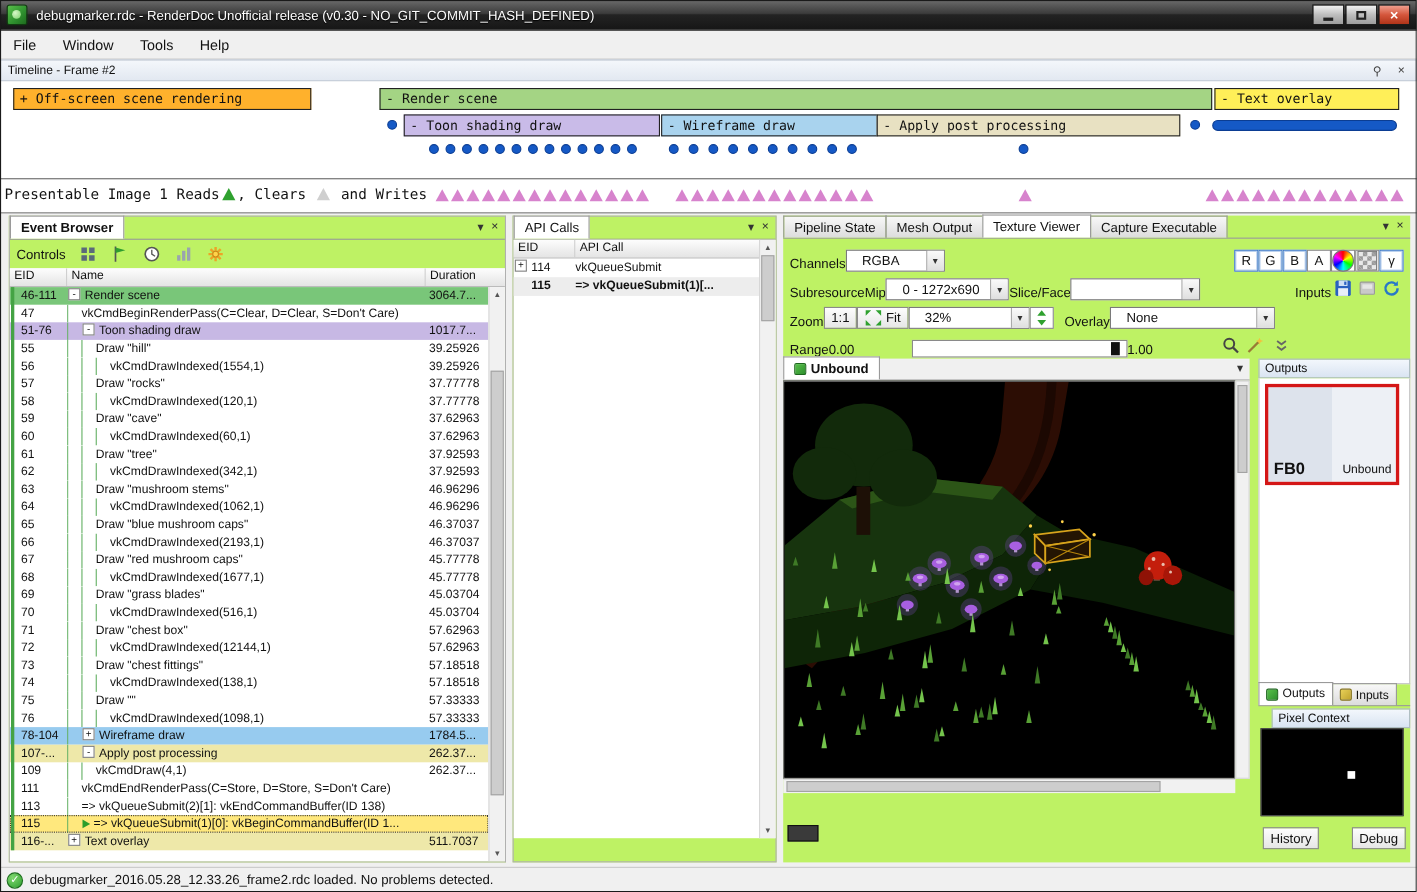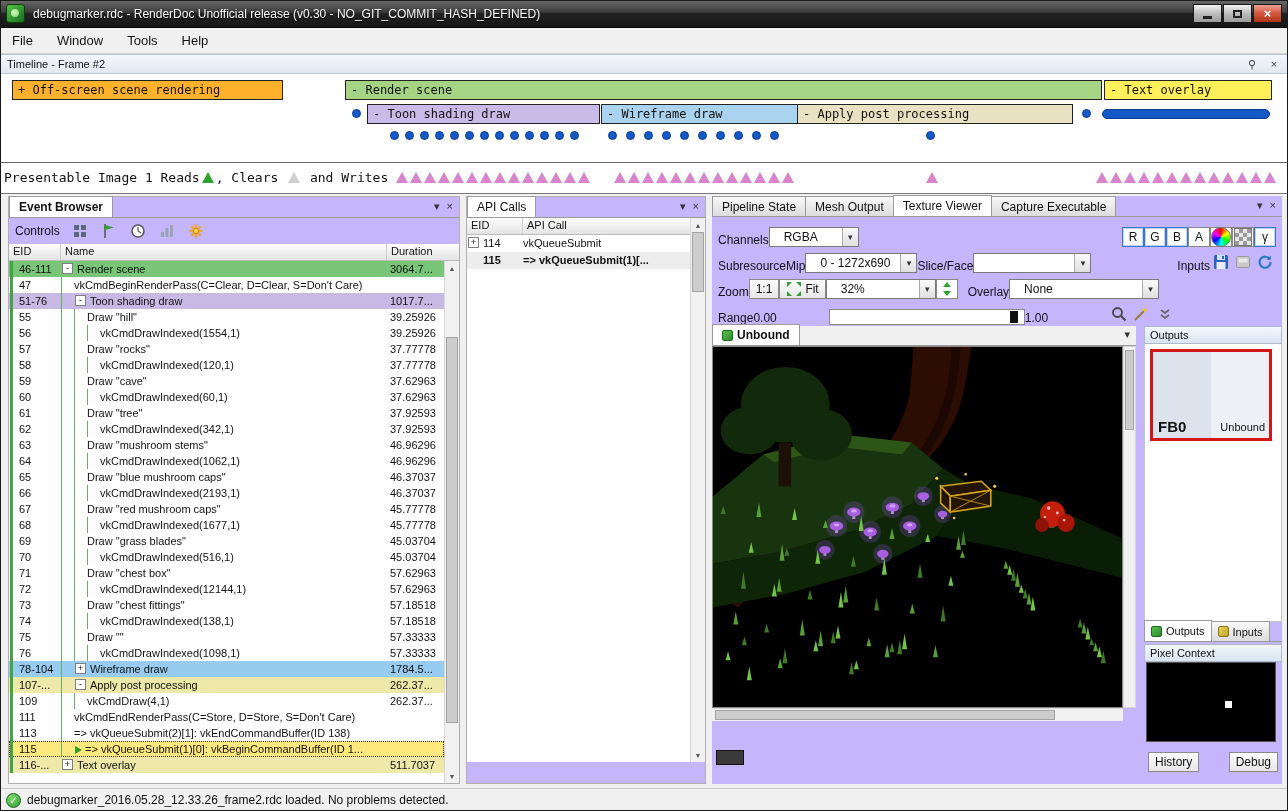--- a/index.html
+++ b/index.html
@@ -46,21 +46,21 @@
   #tl-marker{position:absolute;left:0;top:88px;width:1288px;height:31px;border-top:1px solid #666;
     box-sizing:border-box;font:13px "DejaVu Sans Mono",monospace;padding:7px 0 0 4px;}
   .tri{display:inline-block;width:0;height:0;border-left:6px solid transparent;border-right:6px solid transparent;
     border-bottom:11px solid #d783cd;vertical-align:-1px;margin:0 2px;}
   .tri.green{border-bottom-color:#2fa12f;}
   .tri.gray{border-bottom-color:#cfcfcf;}
   .tl-tri{position:absolute;top:9px;width:0;height:0;border-left:6px solid transparent;border-right:6px solid transparent;
     border-bottom:11px solid #d783cd;}
 
   
-  .panel{position:absolute;top:196px;height:588px;background:#c4b5fd;}
+  .panel{position:absolute;top:196px;height:588px;background:#bef264;}
   .tabstrip{height:21px;display:flex;align-items:flex-end;border-bottom:1px solid #9a9a9a;box-sizing:border-box;}
   .tab{height:20px;box-sizing:border-box;border:1px solid #9a9a9a;border-bottom:none;
     background:linear-gradient(#f8f8f8,#dcdcdc);padding:0 9px;display:flex;align-items:center;gap:4px;
     font-size:12px;margin-right:-1px;}
   .tab.active{background:#fff;height:21px;font-weight:bold;}
   .tab.active2{background:#fff;height:21px;}
   .strip-icons{margin-left:auto;display:flex;gap:7px;padding:0 6px 4px 0;color:#333;font-size:11px;}
   .mini-icon{cursor:default;}
   .gsq{width:11px;height:11px;border-radius:2px;background:linear-gradient(135deg,#58c04a,#2e8f2e);border:1px solid #1d661d;box-sizing:border-box;}
   .ysq{width:11px;height:11px;border-radius:2px;background:linear-gradient(135deg,#e8d058,#c0a42e);border:1px solid #86741d;box-sizing:border-box;}
@@ -146,21 +146,21 @@
 
   #tv-sidebar{position:absolute;left:432px;top:130px;width:138px;height:458px;}
   .dock-header{height:18px;background:linear-gradient(#f3f7fc,#d9e4f2);border:1px solid #aebacc;
     box-sizing:border-box;font-size:11px;display:flex;align-items:center;padding:0 5px;}
   #outputs-body{position:absolute;left:0;top:18px;right:0;height:278px;background:#fff;border:1px solid #c5c5c5;border-top:none;box-sizing:border-box;}
   #fb-thumb{position:absolute;left:5px;top:5px;width:122px;height:92px;border:3px solid #d41616;box-sizing:border-box;
     background:linear-gradient(90deg,#dde3ec 50%,#edf0f5 50%);}
   #fb-label{position:absolute;left:5px;bottom:3px;font-size:15px;font-weight:bold;}
   #fb-sub{position:absolute;right:4px;bottom:5px;font-size:11px;}
   #side-tabs{position:absolute;left:0;top:296px;right:0;height:19px;display:flex;align-items:flex-end;border-bottom:1px solid #9a9a9a;}
-  #pc-header{position:absolute;left:0;top:318px;right:0;}
+  #pc-header{position:absolute;left:12px;top:318px;right:0;}
   #pc-box{position:absolute;left:2px;top:336px;width:130px;height:80px;background:#000;border:1px solid #555;box-sizing:border-box;}
   .pc-dot{position:absolute;left:78px;top:38px;width:7px;height:7px;background:#fff;}
   #pc-btns{position:absolute;left:0;top:426px;right:0;display:flex;justify-content:space-between;padding:0 4px;}
 
   
   #statusbar{position:absolute;left:0;top:788px;width:1288px;height:23px;background:#f0f0f0;
     border-top:1px solid #c8c8c8;display:flex;align-items:center;padding:0 6px;gap:6px;box-sizing:border-box;}
   .check-ic{width:15px;height:15px;border-radius:50%;background:radial-gradient(circle at 35% 30%,#7fd86f,#2f9e2f);
     color:#fff;font-size:10px;display:flex;align-items:center;justify-content:center;border:1px solid #1d6e1d;box-sizing:border-box;}
 

